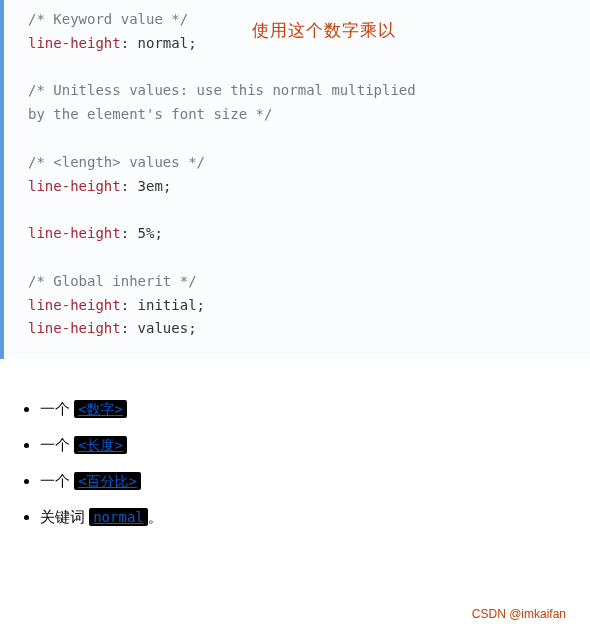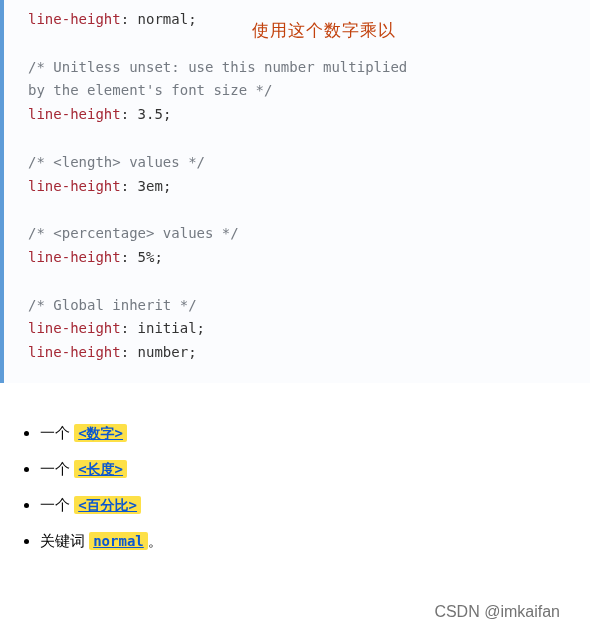--- a/index.html
+++ b/index.html
@@ -57,55 +57,53 @@
       list-style: disc;
       font-size: 15px;
     }
     .link {
       color: #0b57d0;
       text-decoration: underline;
       cursor: pointer;
     }
     .inline-code.link {
       font-family: Consolas, monospace;
-      background: #fde047;
-      font-weight: bold;
+      background: #000000;
     }
     .watermark {
       position: absolute;
       bottom: 12px;
-      right: 30px;
-      color: #737373;
-      font-size: 16px;
+      right: 24px;
+      color: #c2410c;
+      font-size: 12px;
       font-family: Arial, sans-serif;
     }
   </style>
 </head>
 <body>
 
 <div class="code-block">
   <div class="overlay-note">
     <div>使用这个数字乘以</div>
   </div>
 
+  <div class="code-line"><span class="comment">/* Keyword value */</span></div>
   <div class="code-line"><span class="property">line-height</span><span>: </span><span class="value">normal</span><span>;</span></div>
   <div class="code-line">&nbsp;</div>
-  <div class="code-line"><span class="comment">/* Unitless unset: use this number multiplied</span></div>
+  <div class="code-line"><span class="comment">/* Unitless values: use this normal multiplied</span></div>
   <div class="code-line"><span class="comment">by the element's font size */</span></div>
-  <div class="code-line"><span class="property">line-height</span><span>: </span><span class="value">3.5</span><span>;</span></div>
   <div class="code-line">&nbsp;</div>
   <div class="code-line"><span class="comment">/* &lt;length&gt; values */</span></div>
   <div class="code-line"><span class="property">line-height</span><span>: </span><span class="value">3em</span><span>;</span></div>
   <div class="code-line">&nbsp;</div>
-  <div class="code-line"><span class="comment">/* &lt;percentage&gt; values */</span></div>
   <div class="code-line"><span class="property">line-height</span><span>: </span><span class="value">5%</span><span>;</span></div>
   <div class="code-line">&nbsp;</div>
   <div class="code-line"><span class="comment">/* Global inherit */</span></div>
   <div class="code-line"><span class="property">line-height</span><span>: </span><span class="value">initial</span><span>;</span></div>
-  <div class="code-line"><span class="property">line-height</span><span>: </span><span class="value">number</span><span>;</span></div>
+  <div class="code-line"><span class="property">line-height</span><span>: </span><span class="value">values</span><span>;</span></div>
 </div>
 
 <div class="prose">
   <ul>
     <li><span>一个 </span><a class="inline-code link">&lt;数字&gt;</a></li>
     <li><span>一个 </span><a class="inline-code link">&lt;长度&gt;</a></li>
     <li><span>一个 </span><a class="inline-code link">&lt;百分比&gt;</a></li>
     <li><span>关键词 </span><a class="inline-code link">normal</a><span>。</span></li>
   </ul>
 </div>

